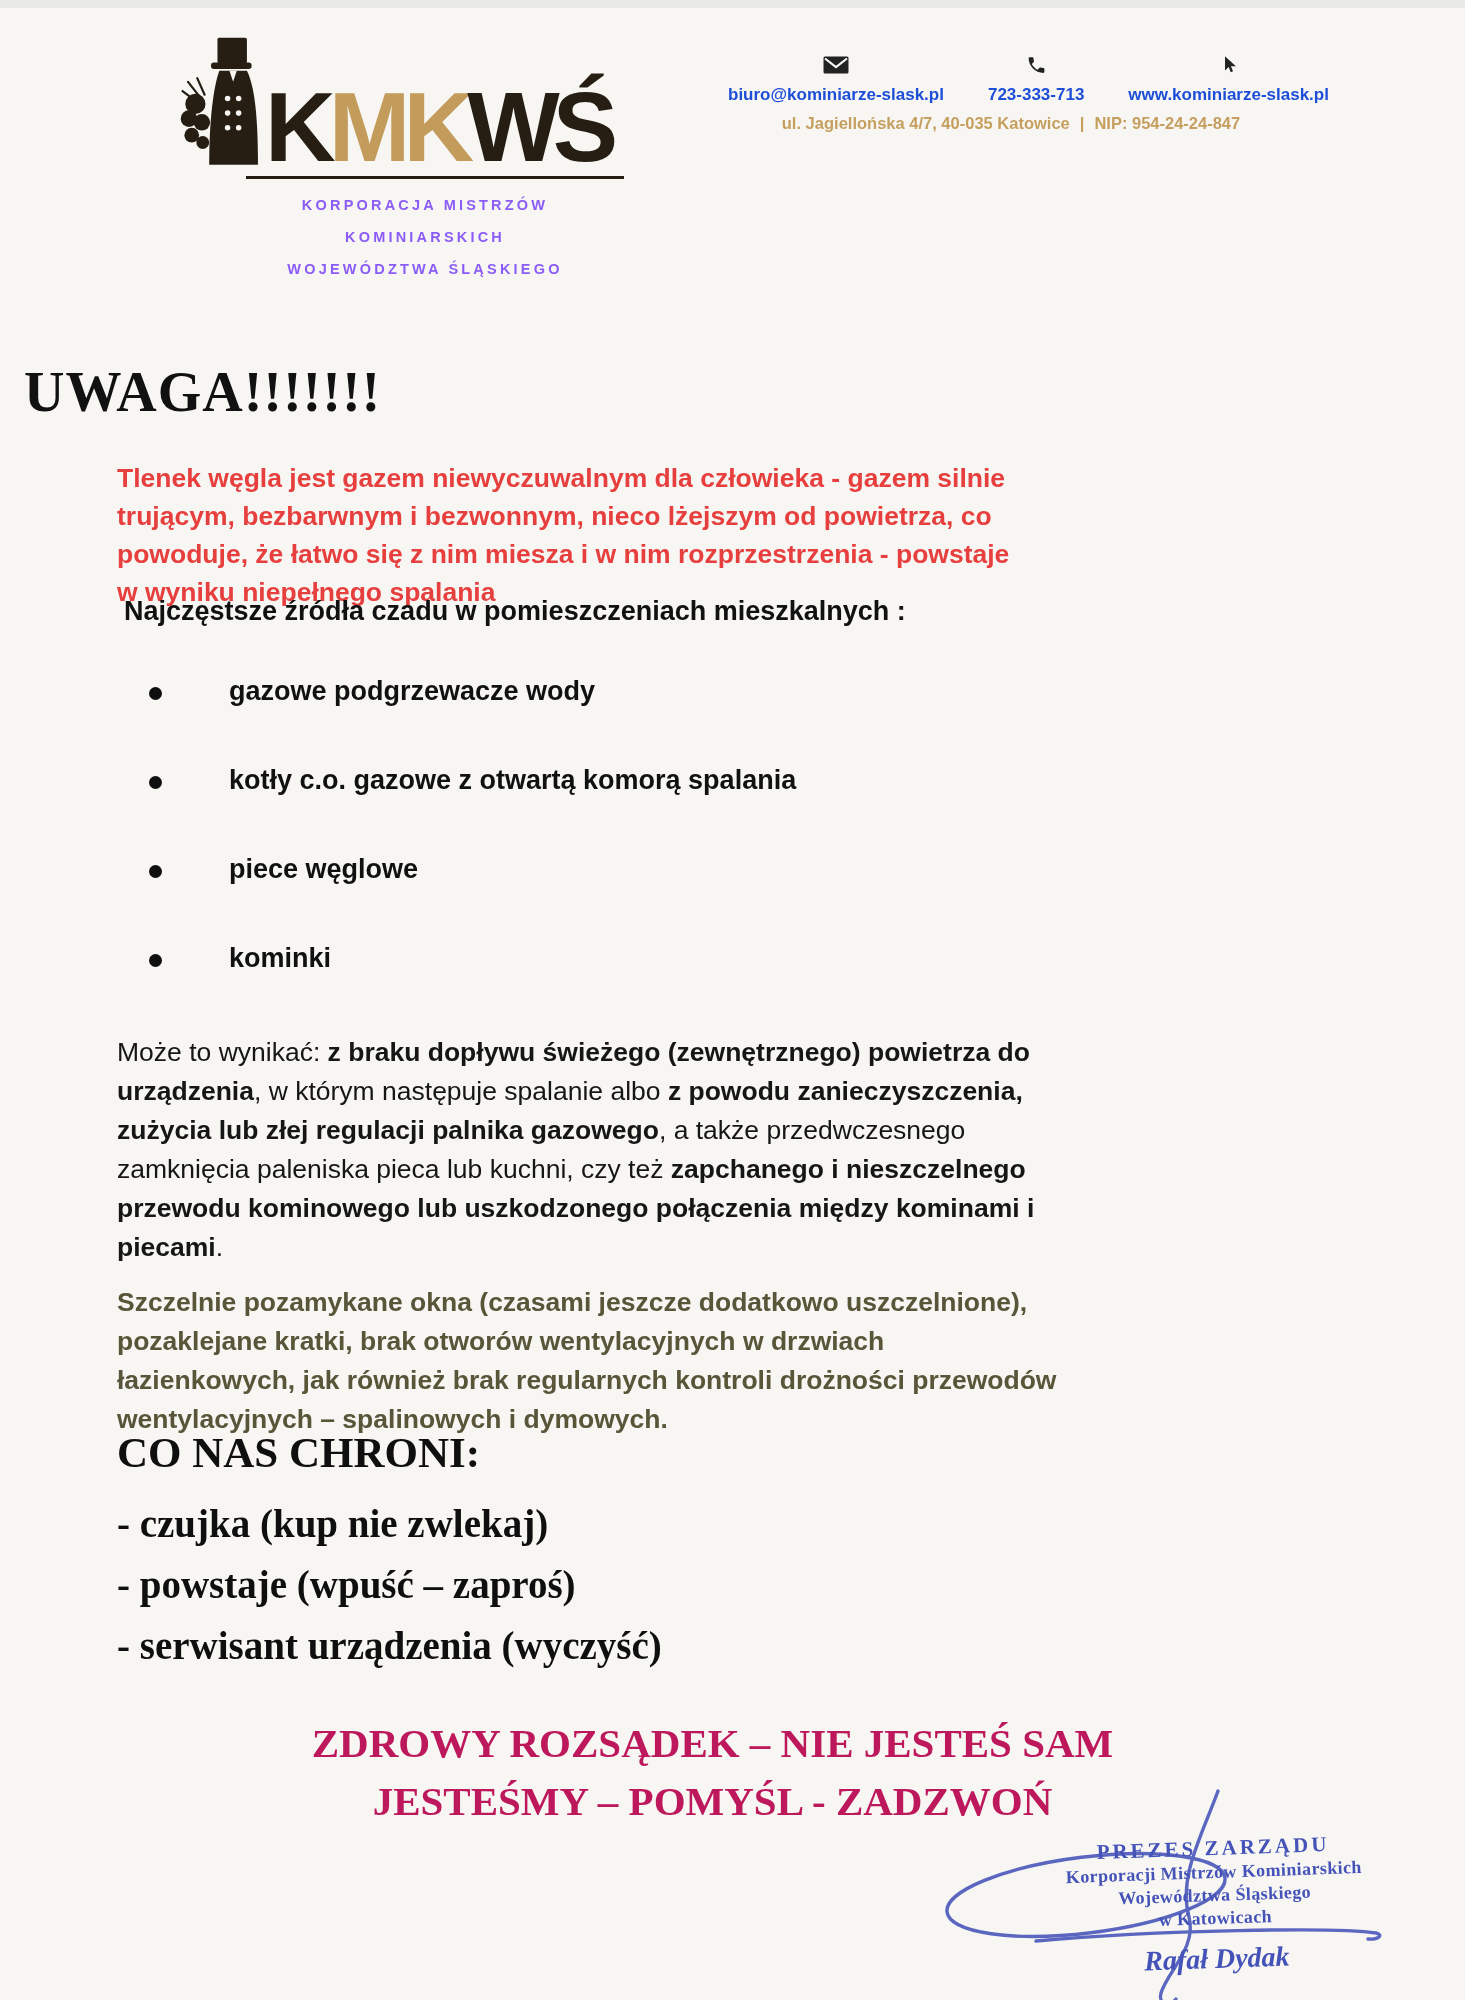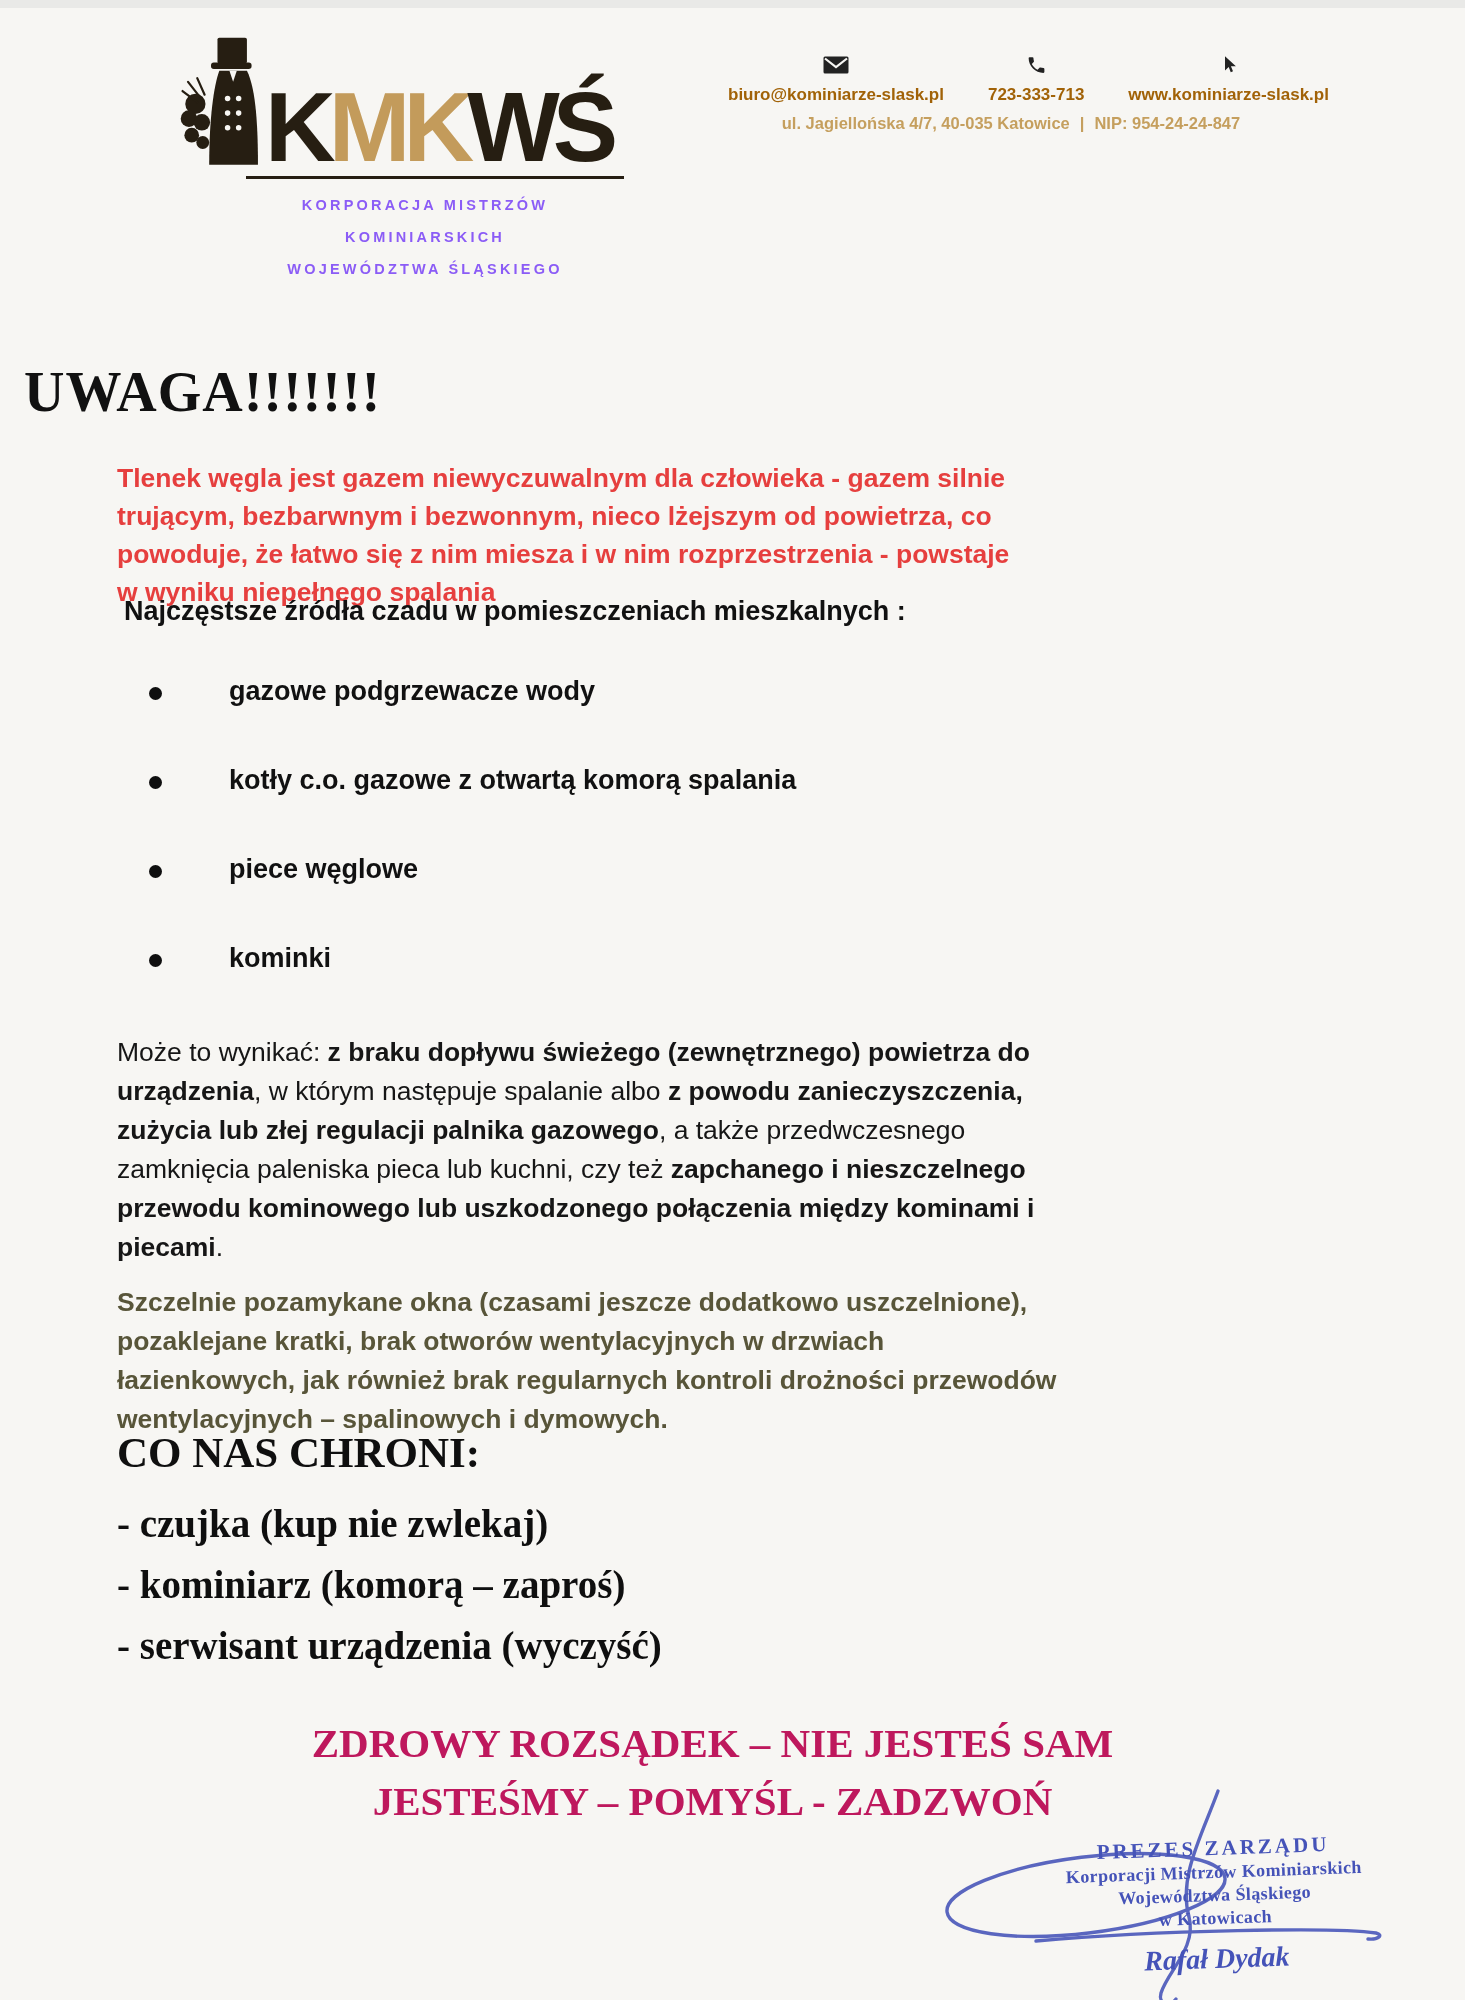--- a/index.html
+++ b/index.html
@@ -14,21 +14,21 @@
   .sweep{width:96px;height:138px;margin-right:-6px;}
   .logo-letters{font-weight:700;font-size:98px;line-height:0.92;letter-spacing:-7px;white-space:nowrap;}
   .lt-dark{color:#261e12;}
   .lt-gold{color:#c39b5b;}
   .logo-rule{height:3px;background:#261e12;margin:4px 4px 10px 88px;}
   .logo-sub{font-size:14.5px;font-weight:700;letter-spacing:3.2px;color:#8b5cf6;text-align:center;line-height:32px;margin-left:64px;}
   
   .contact{position:absolute;left:728px;top:46px;width:560px;}
   .contact-row{display:flex;align-items:flex-end;gap:44px;justify-content:flex-start;}
   .contact-item{display:flex;flex-direction:column;align-items:center;gap:9px;
-    font-weight:700;color:#a16207;font-size:17px;white-space:nowrap;}
+    font-weight:700;color:#1d4ed8;font-size:17px;white-space:nowrap;}
   .cicon{height:22px;}
   .address-row{margin-top:9px;margin-left:6px;text-align:center;color:#c59f5e;font-weight:700;font-size:16.5px;white-space:nowrap;}
   .addr-sep{padding:0 10px;}
   
   .doc-title{position:absolute;left:0;right:0;top:314px;text-align:left;
     font-family:"Liberation Serif",serif;font-weight:700;font-size:56px;letter-spacing:1px;color:#111;padding-left:24px;}
   
   .warning-par{position:absolute;left:117px;top:424px;width:905px;
     font-size:26.5px;font-weight:700;line-height:38px;color:#e63f3e;}
   .sources-heading{position:absolute;left:124px;top:588px;font-size:27px;font-weight:700;color:#111;}
@@ -136,21 +136,21 @@
     <li><span>kominki</span></li>
   </ul>
 
   <p class="causes-par"><span class="r">Może to wynikać: </span><span class="b">z  braku dopływu świeżego (zewnętrznego) powietrza do urządzenia</span><span class="r">, w którym następuje spalanie albo </span><span class="b">z powodu zanieczyszczenia, zużycia lub złej regulacji palnika gazowego</span><span class="r">, a także przedwczesnego zamknięcia paleniska pieca lub kuchni, czy też </span><span class="b">zapchanego i nieszczelnego przewodu kominowego lub uszkodzonego połączenia między kominami i piecami</span><span class="r">.</span></p>
 
   <p class="sealing-par">Szczelnie pozamykane okna (czasami jeszcze dodatkowo uszczelnione), pozaklejane kratki, brak otworów wentylacyjnych w drzwiach łazienkowych, jak również brak regularnych kontroli drożności przewodów wentylacyjnych – spalinowych i dymowych.</p>
 
   <div class="protection">
     <h2 class="protection-heading">CO NAS CHRONI:</h2>
     <div class="protection-item">- czujka (kup nie zwlekaj)</div>
-    <div class="protection-item">- kominiarz  (komorą – zaproś)</div>
+    <div class="protection-item">- powstaje  (wpuść – zaproś)</div>
     <div class="protection-item">- serwisant urządzenia (wyczyść)</div>
   </div>
 
   <div class="slogan">
     <div>ZDROWY ROZSĄDEK – NIE JESTEŚ SAM</div>
     <div>JESTEŚMY – POMYŚL -  ZADZWOŃ</div>
   </div>
 
   <div class="stamp">
     <div class="stamp-l1">PREZES ZARZĄDU</div>

